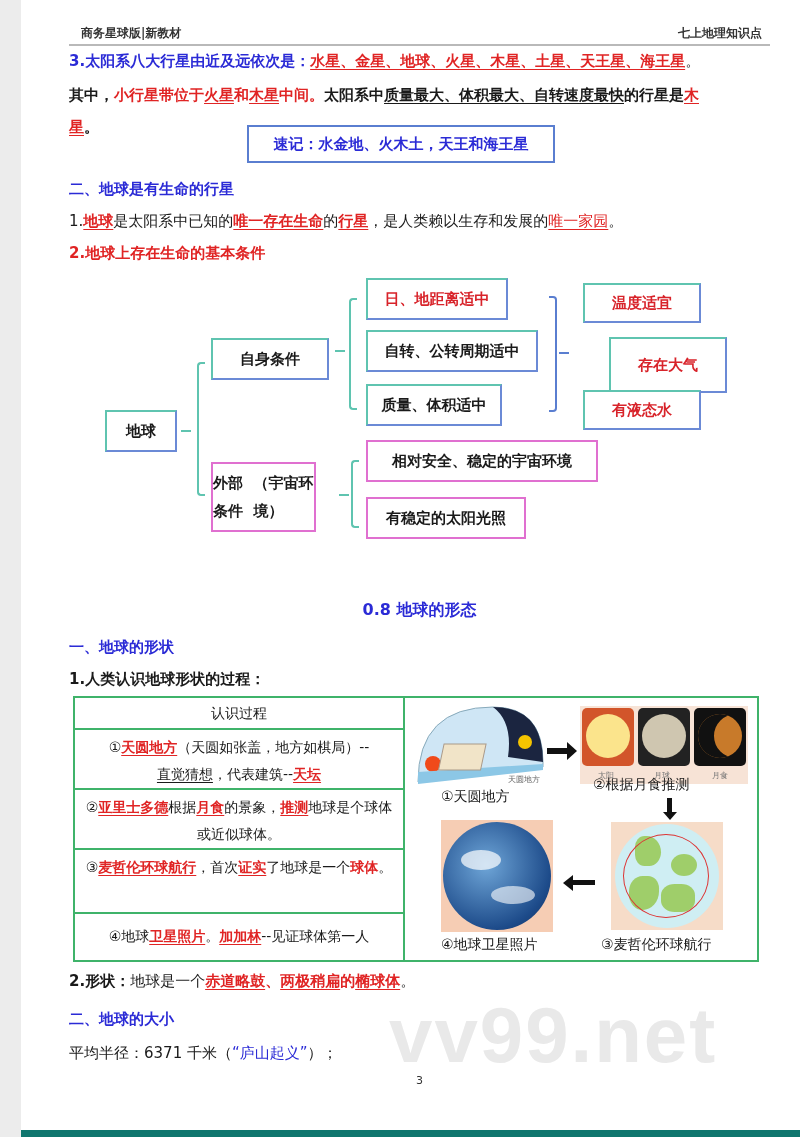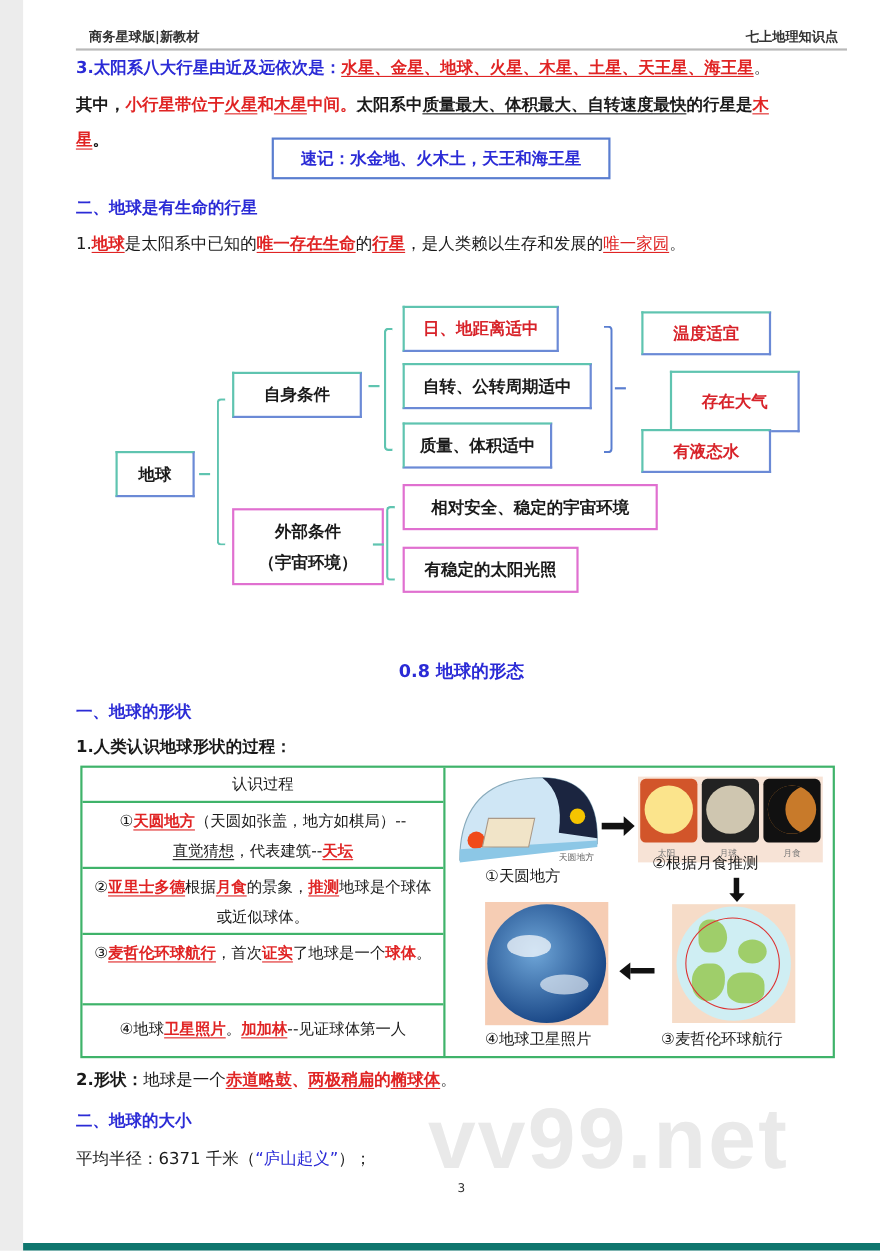--- a/index.html
+++ b/index.html
@@ -61,20 +61,21 @@
   <div class="line" style="top:118px">
     <span class="red u">星</span><span>。</span>
   </div>
 
   <div class="memo">速记：水金地、火木土，天王和海王星</div>
 
   <div class="line blue" style="top:180px">二、地球是有生命的行星</div>
   <div class="line n" style="top:212px">
     <span>1.</span><span class="red u" style="font-weight:bold">地球</span><span>是太阳系中已知的</span><span class="red u" style="font-weight:bold">唯一存在生命</span><span>的</span><span class="red u" style="font-weight:bold">行星</span><span>，是人类赖以生存和发展的</span><span class="red u">唯一家园</span><span>。</span>
   </div>
+  <div class="line red" style="top:244px">2.地球上存在生命的基本条件</div>
 
   <div>
     <div class="box" style="left:84px;top:410px;width:72px;height:42px">地球</div>
     <div class="dash" style="left:160px;top:430px"></div>
     <div class="brk" style="left:176px;top:362px;width:6px;height:130px"></div>
 
     <div class="box" style="left:190px;top:338px;width:118px;height:42px">自身条件</div>
     <div class="dash" style="left:314px;top:350px"></div>
     <div class="brk" style="left:328px;top:298px;width:6px;height:108px"></div>
 
@@ -82,21 +83,21 @@
     <div class="box" style="left:345px;top:330px;width:172px;height:42px">自转、公转周期适中</div>
     <div class="box" style="left:345px;top:384px;width:136px;height:42px">质量、体积适中</div>
 
     <div class="brk r" style="left:528px;top:296px;width:6px;height:112px"></div>
     <div class="dash" style="left:538px;top:352px;background:#5a7ed0"></div>
 
     <div class="box red" style="left:562px;top:283px;width:118px;height:40px">温度适宜</div>
     <div class="box red" style="left:588px;top:337px;width:118px;height:56px">存在大气</div>
     <div class="box red" style="left:562px;top:390px;width:118px;height:40px">有液态水</div>
 
-    <div class="box pink" style="left:190px;top:462px;width:138px;height:70px;flex-direction:column;line-height:28px">
+    <div class="box pink" style="left:190px;top:462px;width:105px;height:70px;flex-direction:row;line-height:28px">
       <span>外部条件</span>
       <span>（宇宙环境）</span>
     </div>
     <div class="dash" style="left:318px;top:494px"></div>
     <div class="brk" style="left:330px;top:460px;width:6px;height:64px"></div>
     <div class="box pink" style="left:345px;top:440px;width:232px;height:42px">相对安全、稳定的宇宙环境</div>
     <div class="box pink" style="left:345px;top:497px;width:160px;height:42px">有稳定的太阳光照</div>
   </div>
 
   <div class="sec-title">0.8 地球的形态</div>

